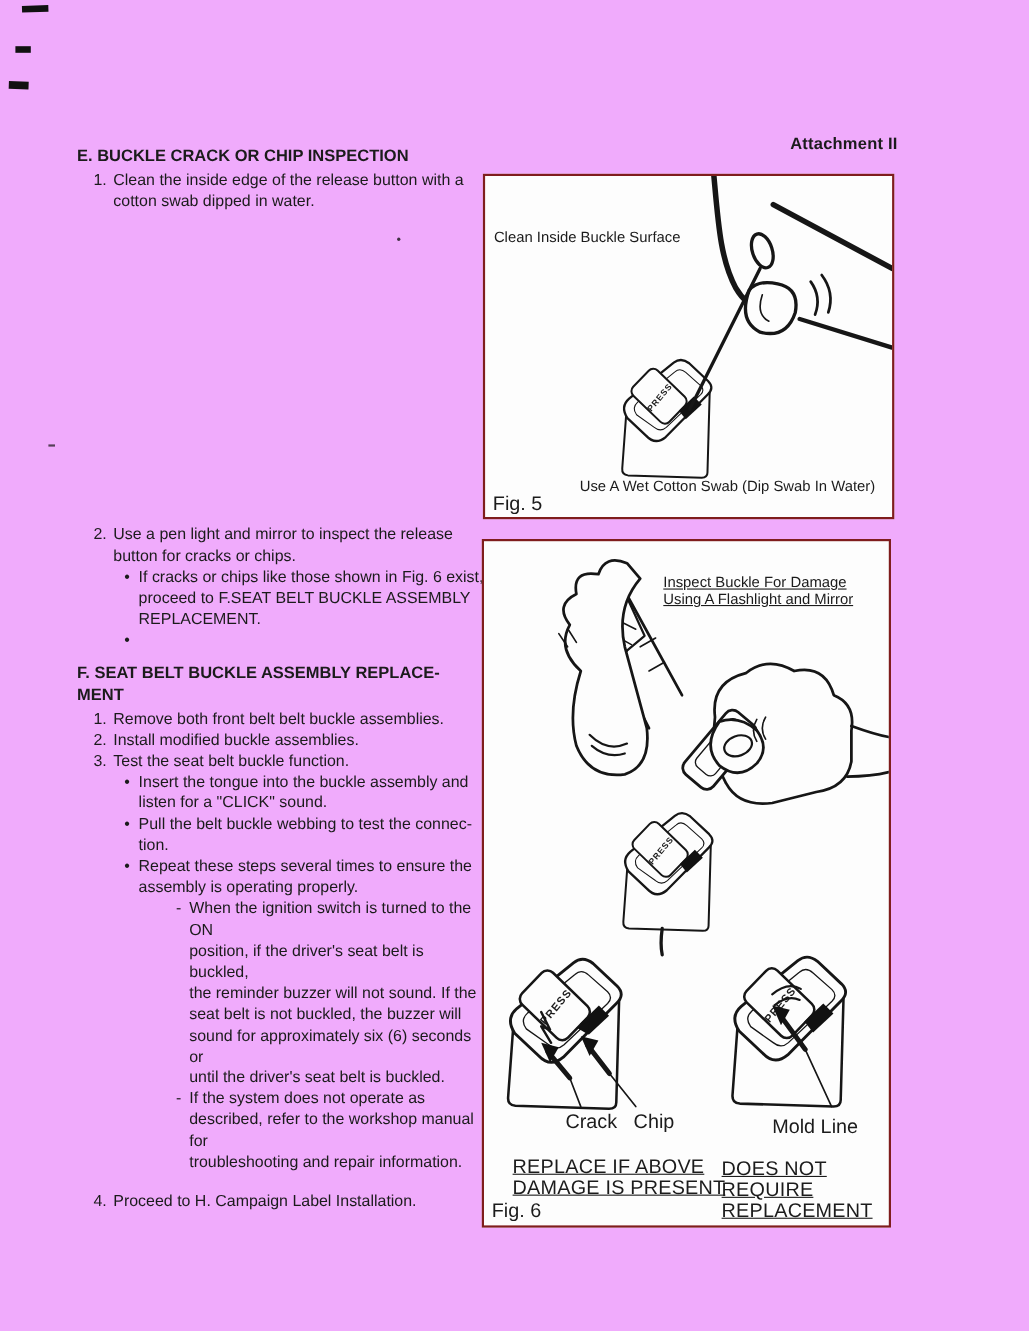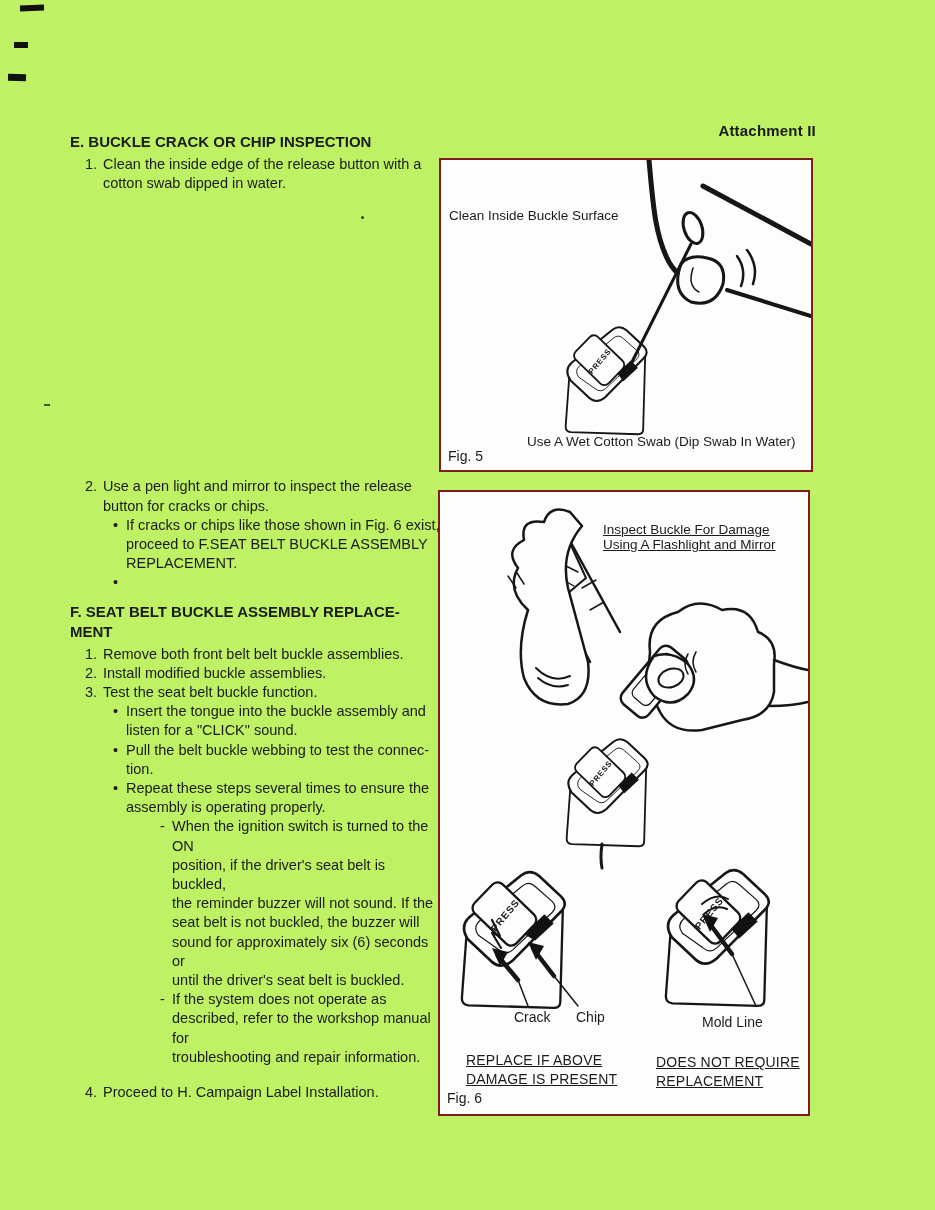--- a/index.html
+++ b/index.html
@@ -1,17 +1,17 @@
 <!DOCTYPE html>
 <html><head>
 <meta charset="utf-8">
 <style>
   html,body{margin:0;padding:0;background:#e8e8e8;}
   .page{
-    position:relative;width:935px;height:1210px;background:#bef264;
+    position:relative;width:935px;height:1210px;background:#f0abfc;
     font-family:"Liberation Sans",sans-serif;color:#1b1b1b;overflow:hidden;
   }
   .preline{white-space:pre-line;text-decoration:underline;}
   
   .mark{position:absolute;background:#111;}
   
   .attach{position:absolute;left:620px;top:122px;width:196px;text-align:right;
     font-size:15px;font-weight:bold;letter-spacing:.2px;}
   
   .leftcol{position:absolute;left:70px;top:132px;width:372px;font-size:14.5px;line-height:19.2px;}
@@ -23,21 +23,21 @@
   .bul .m{margin-left:43px;width:13px;}
   .dsh .m{margin-left:90px;width:12px;}
   .sp1{height:284px;}
   .spF{height:9px;}
   .sp4{height:16px;}
   
   .figbox{position:absolute;border:2px solid #7f1d1d;background:#fdfdfd;}
   #fig5{left:439px;top:158px;width:370px;height:310px;}
   #fig6{left:438px;top:490px;width:368px;height:622px;}
   .figbox svg{position:absolute;left:0;top:0;}
-  .figlabel{position:absolute;font-size:14px;}
+  .figlabel{position:absolute;font-size:18px;}
   .caps{letter-spacing:.2px;line-height:19px;margin-top:20px;}
   .small{font-size:13.5px;}
 </style>
 </head>
 <body>
 
 <div class="page">
 
   <div class="mark" style="left:20px;top:5px;width:24px;height:6px;transform:rotate(-2deg);"></div>
   <div class="mark" style="left:14px;top:42px;width:14px;height:6px;"></div>

